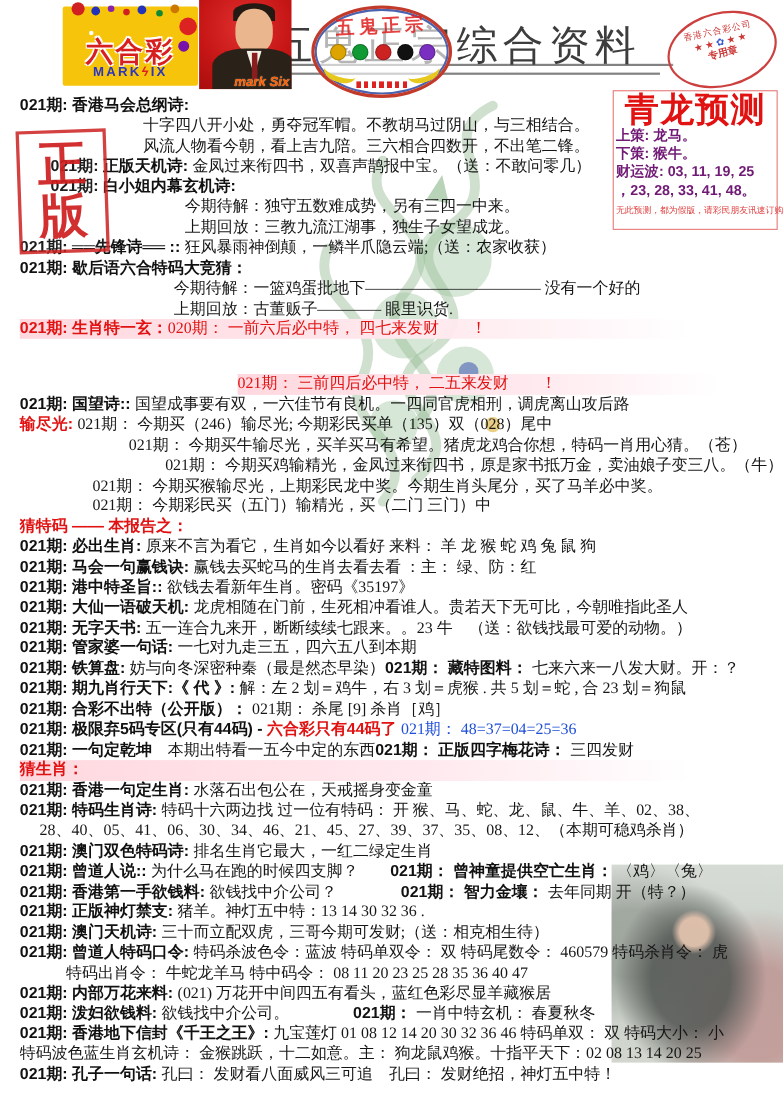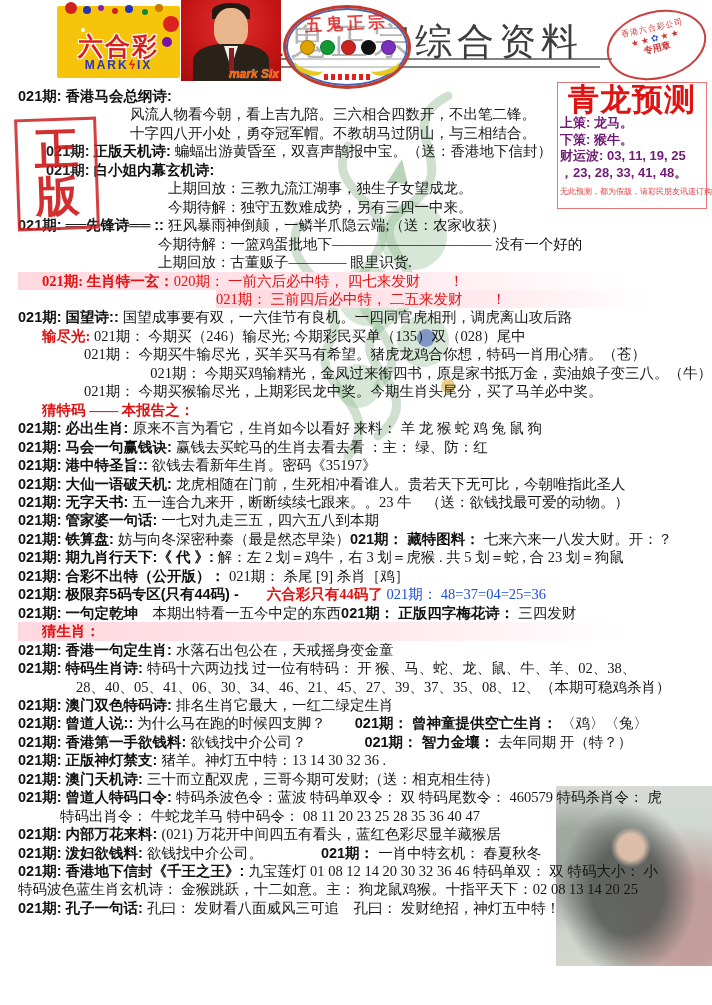--- a/index.html
+++ b/index.html
@@ -12,21 +12,21 @@
   .logo{position:absolute;left:57px;top:6px;width:123px;height:72px;background:#f6c50b;z-index:4;border-radius:2px;}
   .logo .dots{position:absolute;left:8px;top:-4px;width:12px;height:12px;border-radius:50%;background:#d02020;
     box-shadow:16px 2px 0 -2px #2233bb,30px 0 0 -3px #8822aa,44px 3px 0 -3px #d02020,58px 1px 0 -2px #2233bb,
     74px 4px 0 -3px #118833,88px 0 0 -2px #cc7700,100px 16px 0 2px #dd2222,96px 34px 0 -1px #7711aa,12px 22px 0 -4px #ffffff;}
   .logo-cn{position:absolute;left:0;top:24px;width:100%;text-align:center;font-size:25px;font-weight:bold;color:#d81f1f;
     font-family:"Liberation Sans",sans-serif;letter-spacing:2px;
     text-shadow:-1px -1px 0 #fff,1px -1px 0 #fff,-1px 1px 0 #fff,1px 1px 0 #fff;}
   .logo-en{position:absolute;left:0;top:52px;width:100%;text-align:center;font-size:12px;font-weight:bold;color:#2a35c0;
     font-family:"Liberation Sans",sans-serif;letter-spacing:2px;}
   .logo-en .bolt{color:#e02020;font-style:italic;}
-  .photo{position:absolute;left:181px;top:0;width:100px;height:81px;z-index:4;
+  .photo{position:absolute;left:181px;top:0;width:84px;height:81px;z-index:4;
     background:radial-gradient(circle at 50% 30%,#e03030 0%,#c51515 60%,#a80d0d 100%);overflow:hidden;}
   .photo .face{position:absolute;left:33px;top:8px;width:34px;height:40px;border-radius:46% 46% 42% 42%;background:#e9b68d;}
   .photo .hair{position:absolute;left:31px;top:3px;width:38px;height:16px;border-radius:50% 50% 0 0;background:#241a14;}
   .photo .suit{position:absolute;left:12px;top:44px;width:76px;height:40px;border-radius:40% 40% 0 0;background:#2a2118;}
   .photo .shirt{position:absolute;left:43px;top:46px;width:14px;height:22px;background:#f3f0e8;clip-path:polygon(0 0,100% 0,50% 100%);}
   .photo .tie{position:absolute;left:48px;top:48px;width:5px;height:24px;background:#8a1d1d;}
   .photo .cap{position:absolute;right:2px;bottom:0;font-family:"Liberation Sans",sans-serif;
     font-size:12px;font-weight:bold;font-style:italic;color:#ff5a00;text-shadow:0 0 1px #ffd;}
   .main-title{position:absolute;left:247px;top:17px;z-index:2;font-size:37px;color:#3d3d3d;
     letter-spacing:5px;font-family:"Liberation Serif",serif;white-space:nowrap;}
@@ -62,21 +62,21 @@
     border:3px solid rgba(204,32,32,0.85);transform:rotate(-2deg);
     display:flex;flex-direction:column;align-items:center;justify-content:center;
     color:rgba(206,30,30,0.92);font-size:44px;font-weight:bold;line-height:1.06;
     font-family:"Liberation Serif",serif;background:rgba(255,255,255,0.05);}
   
   .rows{position:absolute;left:18px;top:87px;width:694px;z-index:5;}
   .row{font-size:14.5px;line-height:18.45px;white-space:nowrap;}
   .seg-n{color:#161616;}
   .seg-b{color:#111;font-weight:bold;font-family:"Liberation Sans",sans-serif;}
   .seg-r{color:#e01212;}
-  .seg-rb{color:#e01212;font-weight:bold;font-family:Liberation Serif, serif;padding-left:24px;}
+  .seg-rb{color:#e01212;font-weight:bold;font-family:Liberation Sans, sans-serif;}
   .seg-bl{color:#1d4ed8;}
   .pinkbg{background:linear-gradient(90deg,#ffd8df 0%,#ffeaef 55%,rgba(255,255,255,0) 88%);}
   
   .dragon{position:absolute;left:238px;top:86px;width:295px;height:395px;z-index:1;pointer-events:none;}
   .crowd{position:absolute;left:556px;top:786px;width:156px;height:180px;z-index:0;opacity:.8;
     background:
       radial-gradient(circle at 48% 34%,rgba(219,180,154,.95) 0 9%,rgba(219,180,154,0) 14%),
       radial-gradient(ellipse at 46% 58%,rgba(48,52,48,.9) 0 30%,rgba(48,52,48,0) 58%),
       radial-gradient(ellipse at 85% 75%,rgba(168,91,91,.6) 0 22%,rgba(168,91,91,0) 50%),
       radial-gradient(ellipse at 12% 40%,rgba(90,100,88,.55) 0 20%,rgba(90,100,88,0) 48%),
@@ -157,52 +157,54 @@
   <div class="pnote">无此预测，都为假版，请彩民朋友讯速订购</div>
 </div>
 
 <div class="seal">
   <span>正</span>
   <span>版</span>
 </div>
 
 <div class="rows">
     <div class="row"><span class="seg-b">021期: </span><span class="seg-b">香港马会总纲诗:</span></div>
+    <div class="row" style="margin-left: 112px;"><span class="seg-n">十字四八开小处，勇夺冠军帽。不教胡马过阴山，与三相结合。</span></div>
     <div class="row" style="margin-left: 112px;"><span class="seg-n">风流人物看今朝，看上吉九陪。三六相合四数开，不出笔二锋。</span></div>
-    <div class="row" style="margin-left: 112px;"><span class="seg-n">十字四八开小处，勇夺冠军帽。不教胡马过阴山，与三相结合。</span></div>
-    <div class="row" style="margin-left: 28px;"><span class="seg-b">021期: </span><span class="seg-b">正版天机诗: </span><span class="seg-n">蝙蝠出游黄昏至，双喜声鹊报中宝。（送：香港地下信封）</span></div>
+    <div class="row" style="margin-left: 28px;"><span class="seg-b">021期: </span><span class="seg-b">正版天机诗: </span><span class="seg-n">金凤过来衔四书，双喜声鹊报中宝。（送：不敢问零几）</span></div>
     <div class="row" style="margin-left: 28px;"><span class="seg-b">021期: </span><span class="seg-b">白小姐内幕玄机诗:</span></div>
+    <div class="row" style="margin-left: 150px;"><span class="seg-n">今期待解：独守五数难成势，另有三四一中来。</span></div>
     <div class="row" style="margin-left: 150px;"><span class="seg-n">上期回放：三教九流江湖事，独生子女望成龙。</span></div>
-    <div class="row" style="margin-left: 150px;"><span class="seg-n">今期待解：独守五数难成势，另有三四一中来。</span></div>
     <div class="row"><span class="seg-b">021期: </span><span class="seg-b">══先锋诗══ :: </span><span class="seg-n">狂风暴雨神倒颠，一鳞半爪隐云端;（送：农家收获）</span></div>
+    <div class="row"><span class="seg-b">021期: </span><span class="seg-b">歇后语六合特码大竞猜：</span></div>
     <div class="row" style="margin-left: 140px;"><span class="seg-n">今期待解：一篮鸡蛋批地下——————————— 没有一个好的</span></div>
     <div class="row" style="margin-left: 140px;"><span class="seg-n">上期回放：古董贩子———— 眼里识货.</span></div>
     <div class="row pinkbg"><span class="seg-rb">021期: 生肖特一玄：</span><span class="seg-r">020期： 一前六后必中特， 四七来发财　　！</span></div>
-    <div class="row pinkbg" style="margin-left: 198px;"><span class="seg-r">021期： 三前四后必中特， 二五来发财　　！</span></div>
+    <div class="row pinkbg" style="margin-left: 198px; margin-top: 32px;"><span class="seg-r">021期： 三前四后必中特， 二五来发财　　！</span></div>
     <div class="row"><span class="seg-b">021期: </span><span class="seg-b">国望诗:: </span><span class="seg-n">国望成事要有双，一六佳节有良机。一四同官虎相刑，调虎离山攻后路</span></div>
     <div class="row"><span class="seg-rb">输尽光: </span><span class="seg-n">021期： 今期买（246）输尽光; 今期彩民买单（135）双（028）尾中</span></div>
-    <div class="row" style="margin-left: 66px;"><span class="seg-n">021期： 今期买牛输尽光，买羊买马有希望。猪虎龙鸡合你想，特码一肖用心猜。（苍）</span></div>
+    <div class="row" style="margin-left: 66px; text-align: center;"><span class="seg-n">021期： 今期买牛输尽光，买羊买马有希望。猪虎龙鸡合你想，特码一肖用心猜。（苍）</span></div>
     <div class="row" style="margin-left: 66px; text-align: right;"><span class="seg-n">021期： 今期买鸡输精光，金凤过来衔四书，原是家书抵万金，卖油娘子变三八。（牛）</span></div>
     <div class="row" style="margin-left: 66px;"><span class="seg-n">021期： 今期买猴输尽光，上期彩民龙中奖。今期生肖头尾分，买了马羊必中奖。</span></div>
+    <div class="row" style="margin-left: 66px;"><span class="seg-n">021期： 今期彩民买（五门）输精光，买（二门 三门）中</span></div>
     <div class="row"><span class="seg-rb">猜特码 —— 本报告之：</span></div>
     <div class="row"><span class="seg-b">021期: </span><span class="seg-b">必出生肖: </span><span class="seg-n">原来不言为看它，生肖如今以看好 来料： 羊 龙 猴 蛇 鸡 兔 鼠 狗</span></div>
     <div class="row"><span class="seg-b">021期: </span><span class="seg-b">马会一句赢钱诀: </span><span class="seg-n">赢钱去买蛇马的生肖去看去看 ：主： 绿、防：红</span></div>
     <div class="row"><span class="seg-b">021期: </span><span class="seg-b">港中特圣旨:: </span><span class="seg-n">欲钱去看新年生肖。密码《35197》</span></div>
     <div class="row"><span class="seg-b">021期: </span><span class="seg-b">大仙一语破天机: </span><span class="seg-n">龙虎相随在门前，生死相冲看谁人。贵若天下无可比，今朝唯指此圣人</span></div>
     <div class="row"><span class="seg-b">021期: </span><span class="seg-b">无字天书: </span><span class="seg-n">五一连合九来开，断断续续七跟来。。23 牛　（送：欲钱找最可爱的动物。）</span></div>
     <div class="row"><span class="seg-b">021期: </span><span class="seg-b">管家婆一句话: </span><span class="seg-n">一七对九走三五，四六五八到本期</span></div>
     <div class="row"><span class="seg-b">021期: </span><span class="seg-b">铁算盘: </span><span class="seg-n">妨与向冬深密种秦（最是然态早染）</span><span class="seg-b">021期： 藏特图料： </span><span class="seg-n">七来六来一八发大财。开：？</span></div>
     <div class="row"><span class="seg-b">021期: </span><span class="seg-b">期九肖行天下:《 代 》: </span><span class="seg-n">解：左 2 划＝鸡牛，右 3 划＝虎猴 . 共 5 划＝蛇 , 合 23 划＝狗鼠</span></div>
     <div class="row"><span class="seg-b">021期: </span><span class="seg-b">合彩不出特（公开版）： </span><span class="seg-n">021期： 杀尾 [9] 杀肖［鸡］</span></div>
     <div class="row"><span class="seg-b">021期: </span><span class="seg-b">极限弃5码专区(只有44码) - </span><span class="seg-rb">六合彩只有44码了 </span><span class="seg-bl">021期： 48=37=04=25=36</span></div>
     <div class="row"><span class="seg-b">021期: </span><span class="seg-b">一句定乾坤　</span><span class="seg-n">本期出特看一五今中定的东西</span><span class="seg-b">021期： 正版四字梅花诗： </span><span class="seg-n">三四发财</span></div>
     <div class="row pinkbg" style=""><span class="seg-rb">猜生肖：</span></div>
     <div class="row"><span class="seg-b">021期: </span><span class="seg-b">香港一句定生肖: </span><span class="seg-n">水落石出包公在，天戒摇身变金童</span></div>
     <div class="row"><span class="seg-b">021期: </span><span class="seg-b">特码生肖诗: </span><span class="seg-n">特码十六两边找 过一位有特码： 开 猴、马、蛇、龙、鼠、牛、羊、02、38、</span></div>
-    <div class="row" style="margin-left: 58px;"><span class="seg-n">28、40、05、41、06、30、34、46、21、45、27、39、37、35、08、12、（本期可稳鸡杀肖）</span></div>
+    <div class="row" style="margin-left: 18px;"><span class="seg-n">28、40、05、41、06、30、34、46、21、45、27、39、37、35、08、12、（本期可稳鸡杀肖）</span></div>
     <div class="row"><span class="seg-b">021期: </span><span class="seg-b">澳门双色特码诗: </span><span class="seg-n">排名生肖它最大，一红二绿定生肖</span></div>
     <div class="row"><span class="seg-b">021期: </span><span class="seg-b">曾道人说:: </span><span class="seg-n">为什么马在跑的时候四支脚？　　</span><span class="seg-b">021期： 曾神童提供空亡生肖： </span><span class="seg-n">〈鸡〉〈兔〉</span></div>
     <div class="row"><span class="seg-b">021期: </span><span class="seg-b">香港第一手欲钱料: </span><span class="seg-n">欲钱找中介公司？　　　　</span><span class="seg-b">021期： 智力金壤： </span><span class="seg-n">去年同期 开（特？）</span></div>
     <div class="row"><span class="seg-b">021期: </span><span class="seg-b">正版神灯禁支: </span><span class="seg-n">猪羊。神灯五中特：13 14 30 32 36 .</span></div>
     <div class="row"><span class="seg-b">021期: </span><span class="seg-b">澳门天机诗: </span><span class="seg-n">三十而立配双虎，三哥今期可发财;（送：相克相生待）</span></div>
     <div class="row"><span class="seg-b">021期: </span><span class="seg-b">曾道人特码口令: </span><span class="seg-n">特码杀波色令：蓝波 特码单双令： 双 特码尾数令： 460579 特码杀肖令： 虎</span></div>
     <div class="row" style="margin-left: 42px;"><span class="seg-n">特码出肖令： 牛蛇龙羊马 特中码令： 08 11 20 23 25 28 35 36 40 47</span></div>
     <div class="row"><span class="seg-b">021期: </span><span class="seg-b">内部万花来料: </span><span class="seg-n">(021) 万花开中间四五有看头，蓝红色彩尽显羊藏猴居</span></div>
     <div class="row"><span class="seg-b">021期: </span><span class="seg-b">泼妇欲钱料: </span><span class="seg-n">欲钱找中介公司。　　　　</span><span class="seg-b">021期： </span><span class="seg-n">一肖中特玄机： 春夏秋冬</span></div>
     <div class="row"><span class="seg-b">021期: </span><span class="seg-b">香港地下信封《千王之王》: </span><span class="seg-n">九宝莲灯 01 08 12 14 20 30 32 36 46 特码单双： 双 特码大小： 小</span></div>

